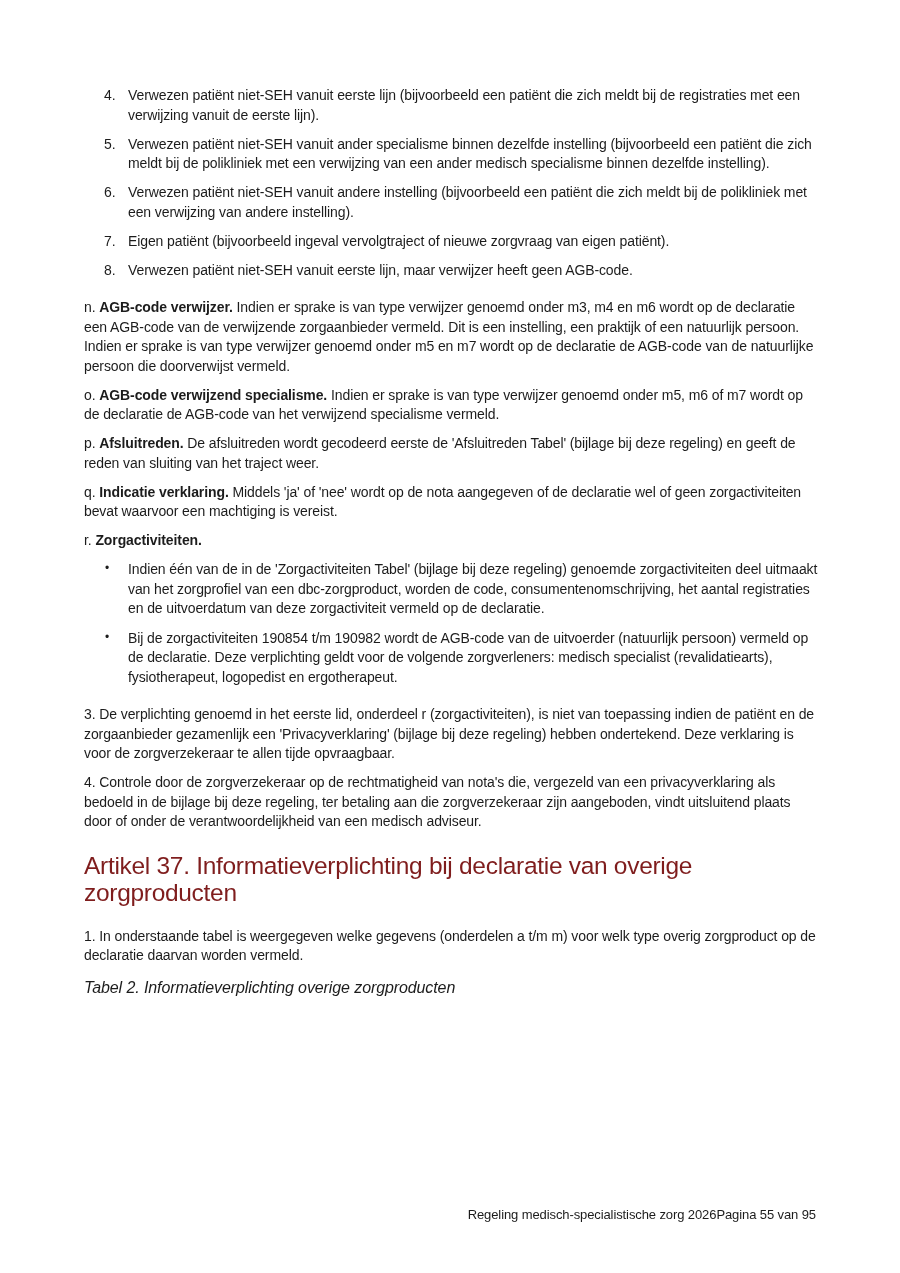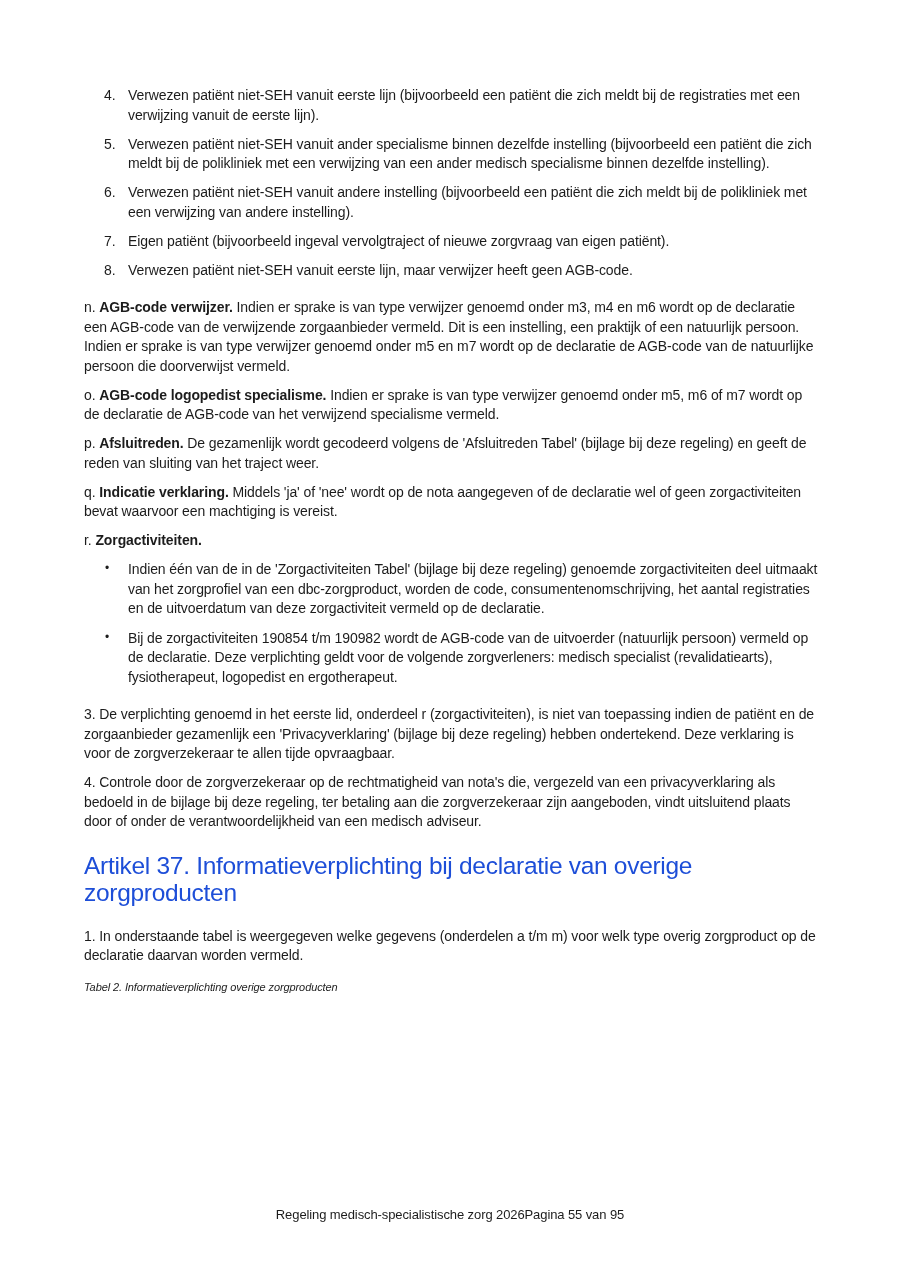--- a/index.html
+++ b/index.html
@@ -51,40 +51,40 @@
     left: 21px;
     top: -1px;
     font-size: 12px;
   }
   
   h1.article-heading {
     font-size: 24.5px;
     line-height: 27.5px;
     font-weight: 400;
     letter-spacing: -0.3px;
-    color: #1d4ed8;
+    color: #7f1d1d;
     margin-top: 20px;
     margin-bottom: 20px;
   }
   
   p.caption {
     font-style: italic;
-    font-size: 11px;
+    font-size: 16px;
     margin-top: 12px;
   }
   
   .footer {
     position: absolute;
     top: 1207px;
     left: 84px;
     right: 84px;
     font-size: 13px;
     line-height: 16px;
     display: flex;
-    justify-content: center;
+    justify-content: flex-end;
     letter-spacing: -0.1px;
   }
 </style>
 </head>
 <body>
 
 <div class="page">
   <div class="content">
 
     <ol class="numlist">
@@ -105,23 +105,23 @@
         <span>Eigen patiënt (bijvoorbeeld ingeval vervolgtraject of nieuwe zorgvraag van eigen patiënt).</span>
       </li>
       <li>
         <span class="num">8.</span>
         <span>Verwezen patiënt niet-SEH vanuit eerste lijn, maar verwijzer heeft geen AGB-code.</span>
       </li>
     </ol>
 
     <p class="para gap-before"><span>n.</span> <b>AGB-code verwijzer.</b> <span>Indien er sprake is van type verwijzer genoemd onder m3, m4 en m6 wordt op de declaratie een AGB-code van de verwijzende zorgaanbieder vermeld. Dit is een instelling, een praktijk of een natuurlijk persoon. Indien er sprake is van type verwijzer genoemd onder m5 en m7 wordt op de declaratie de AGB-code van de natuurlijke persoon die doorverwijst vermeld.</span></p>
 
-    <p class="para"><span>o.</span> <b>AGB-code logopedist specialisme.</b> <span>Indien er sprake is van type verwijzer genoemd onder m5, m6 of m7 wordt op de declaratie de AGB-code van het verwijzend specialisme vermeld.</span></p>
+    <p class="para"><span>o.</span> <b>AGB-code verwijzend specialisme.</b> <span>Indien er sprake is van type verwijzer genoemd onder m5, m6 of m7 wordt op de declaratie de AGB-code van het verwijzend specialisme vermeld.</span></p>
 
-    <p class="para"><span>p.</span> <b>Afsluitreden.</b> <span>De gezamenlijk wordt gecodeerd volgens de 'Afsluitreden Tabel' (bijlage bij deze regeling) en geeft de reden van sluiting van het traject weer.</span></p>
+    <p class="para"><span>p.</span> <b>Afsluitreden.</b> <span>De afsluitreden wordt gecodeerd eerste de 'Afsluitreden Tabel' (bijlage bij deze regeling) en geeft de reden van sluiting van het traject weer.</span></p>
 
     <p class="para"><span>q.</span> <b>Indicatie verklaring.</b> <span>Middels 'ja' of 'nee' wordt op de nota aangegeven of de declaratie wel of geen zorgactiviteiten bevat waarvoor een machtiging is vereist.</span></p>
 
     <p class="para"><span>r.</span> <b>Zorgactiviteiten.</b></p>
 
     <ul class="bullets">
       <li>
         <span class="bullet">•</span>
         <span>Indien één van de in de 'Zorgactiviteiten Tabel' (bijlage bij deze regeling) genoemde zorgactiviteiten deel uitmaakt van het zorgprofiel van een dbc-zorgproduct, worden de code, consumentenomschrijving, het aantal registraties en de uitvoerdatum van deze zorgactiviteit vermeld op de declaratie.</span>
       </li>

